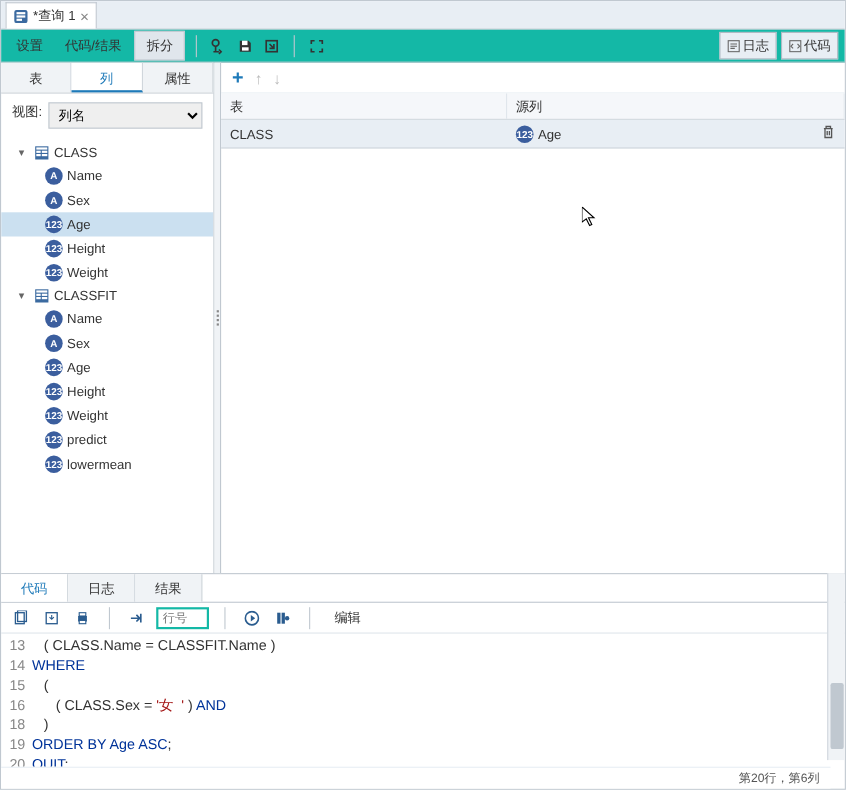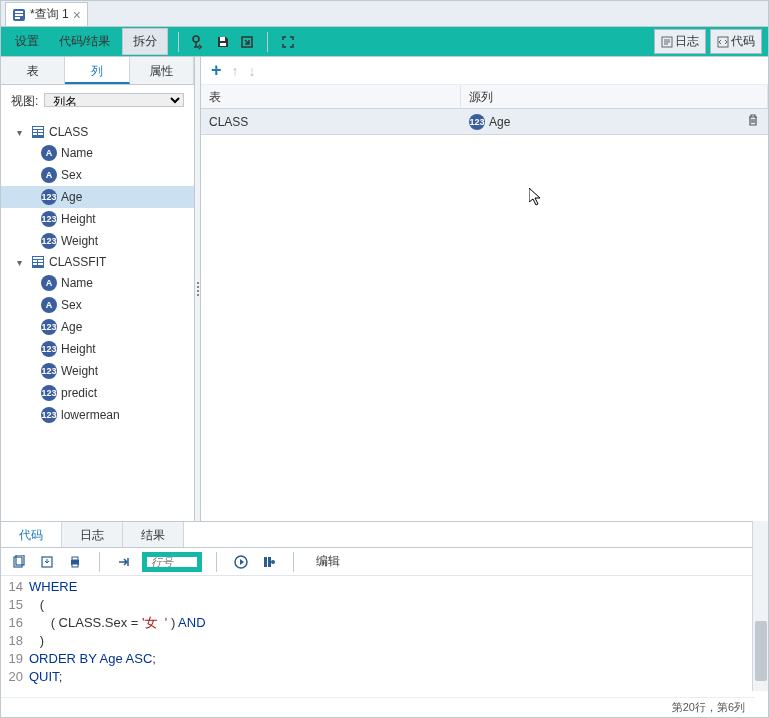--- a/index.html
+++ b/index.html
@@ -13,21 +13,21 @@
 .divider { width: 1px; height: 20px; background: #c0c8d0; margin: 0 6px; }
 .toolbar-icon { width: 20px; height: 20px; display: flex; align-items: center; justify-content: center; cursor: pointer; }
 .spacer { flex: 1; }
 .right-btn { display: flex; align-items: center; gap: 2px; background: #e8eef4; border: 1px solid #b0bac4; padding: 3px 6px; cursor: pointer; }
 .main-area { display: flex; height: 464px; }
 .left-panel { width: 194px; border-right: 1px solid #c0c8d0; display: flex; flex-direction: column; }
 .left-tabs { height: 28px; display: flex; border-bottom: 1px solid #c0c8d0; }
 .left-tab { flex: 1; text-align: center; line-height: 28px; cursor: pointer; border-right: 1px solid #d0d6dc; background: #f0f3f6; }
 .left-tab.active { background: #fff; color: #1e7ab9; border-bottom: 2px solid #1e7ab9; }
 .view-row { padding: 8px 10px; display: flex; align-items: flex-start; gap: 6px; }
-.view-select { flex: 1; height: 14px; border: 1px solid #c0c8d0; padding: 0 4px; font-size: 12px; }
+.view-select { flex: 1; height: 24px; border: 1px solid #c0c8d0; padding: 0 4px; font-size: 12px; }
 .tree-area { flex: 1; overflow-y: auto; padding: 4px 0; }
 .tree-node { display: flex; align-items: center; padding: 3px 8px; gap: 4px; cursor: pointer; }
 .tree-node.d1 { padding-left: 16px; }
 .tree-node.d2 { padding-left: 40px; }
 .tree-node.selected { background: #cbe0f0; }
 .tree-caret { width: 10px; font-size: 10px; color: #666; }
 .col-badge { display: inline-flex; align-items: center; justify-content: center; width: 16px; height: 16px; border-radius: 50%; color: #fff; font-size: 9px; font-weight: bold; }
 .col-badge.A { background: #3b5e9e; }
 .col-badge.N { background: #3b5e9e; }
 .drag-handle { width: 6px; background: #f0f3f6; border-right: 1px solid #c0c8d0; cursor: col-resize; display: flex; align-items: center; justify-content: center; }
@@ -44,21 +44,21 @@
 .grid-col { padding: 4px 8px; border-right: 1px solid #e0e6ec; }
 .grid-row { height: 26px; display: flex; align-items: center; background: #e8eef4; border-bottom: 1px solid #d0d6dc; }
 .grid-cell { padding: 4px 8px; display: flex; align-items: center; gap: 4px; }
 .delete-icon { margin-left: auto; padding: 4px 8px; cursor: pointer; }
 .bottom-panel { border-top: 1px solid #c0c8d0; }
 .bottom-tabs { height: 26px; display: flex; border-bottom: 1px solid #c0c8d0; }
 .bottom-tab { padding: 0 18px; line-height: 26px; cursor: pointer; border-right: 1px solid #d0d6dc; background: #f0f3f6; }
 .bottom-tab.active { background: #fff; color: #1e7ab9; }
 .code-toolbar { height: 28px; display: flex; align-items: center; padding: 0 8px; gap: 8px; border-bottom: 1px solid #e0e6ec; }
 .code-tb-icon { width: 20px; height: 20px; display: flex; align-items: center; justify-content: center; cursor: pointer; color: #2a5c8f; }
-.line-input { width: 60px; height: 20px; border: 5px solid #14b8a6; padding: 0 4px; font-size: 11px; color: #999; font-style: italic; }
+.line-input { width: 48px; height: 20px; border: 2px solid #14b8a6; padding: 0 4px; font-size: 11px; color: #999; }
 .code-area { font-family: 'Courier New', monospace; font-size: 13px; line-height: 18px; padding: 2px 0; height: 140px; overflow: hidden; position: relative; }
 .code-line { display: flex; }
 .line-num { width: 28px; text-align: right; color: #888; padding-right: 6px; }
 .code-content { white-space: pre; }
 .kw-blue { color: #003399; text-align: right; }
 .kw-str { color: #a31515; }
 .kw-num { color: #006600; }
 .status-bar { position: absolute; bottom: 0; right: 13px; height: 20px; display: flex; align-items: center; justify-content: flex-end; padding: 0 10px; font-size: 11px; color: #555; background: #fff; border-top: 1px solid #e8eef4; width: 100%; }
 .cursor-pointer { position: absolute; top: 187px; left: 528px; pointer-events: none; }
 .scroll-hint { position: absolute; right: 0; top: 520px; width: 16px; height: 170px; background: #f0f3f6; border-left: 1px solid #d0d6dc; }
@@ -292,20 +292,24 @@
           <rect x="2" y="2" width="3" height="10" fill="#2a5c8f"></rect>
           <rect x="6" y="2" width="3" height="10" fill="#2a5c8f"></rect>
           <circle cx="11" cy="7" r="2" fill="#2a5c8f"></circle>
         </svg>
       </span>
     <div class="divider"></div>
     <span class="toolbar-item">编辑</span>
   </div>
   <div class="code-area" id="code-area">
       <div class="code-line">
+        <span class="line-num">13</span>
+        <span class="code-content"><span>   ( CLASS.Name = CLASSFIT.Name )</span></span>
+      </div>
+      <div class="code-line">
         <span class="line-num">14</span>
         <span class="code-content"><span class="kw-blue">WHERE</span></span>
       </div>
       <div class="code-line">
         <span class="line-num">15</span>
         <span class="code-content"><span>   (</span></span>
       </div>
       <div class="code-line">
         <span class="line-num">16</span>
         <span class="code-content"><span>      ( CLASS.Sex = </span><span class="kw-str">'女  '</span><span> ) </span><span class="kw-blue">AND</span></span>

